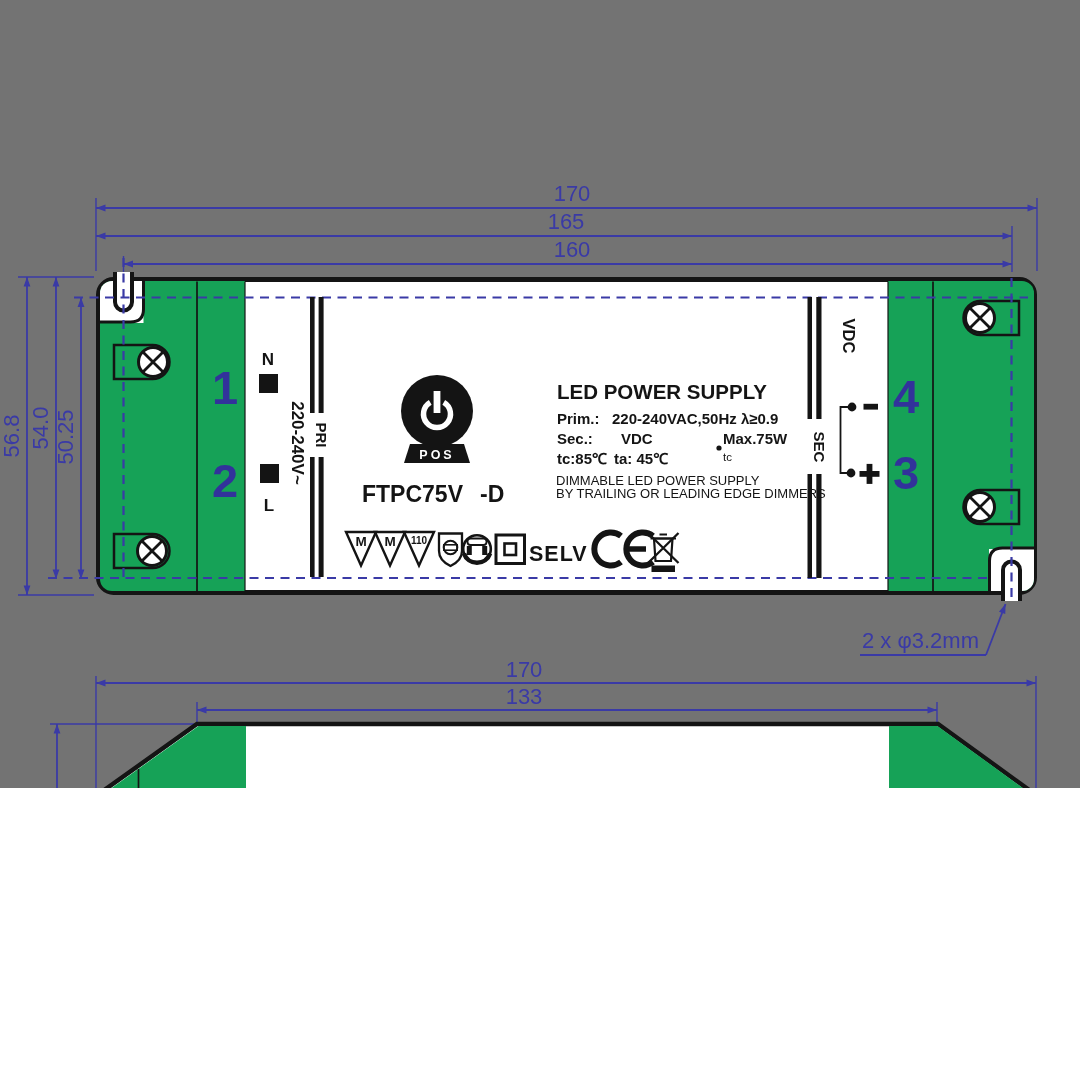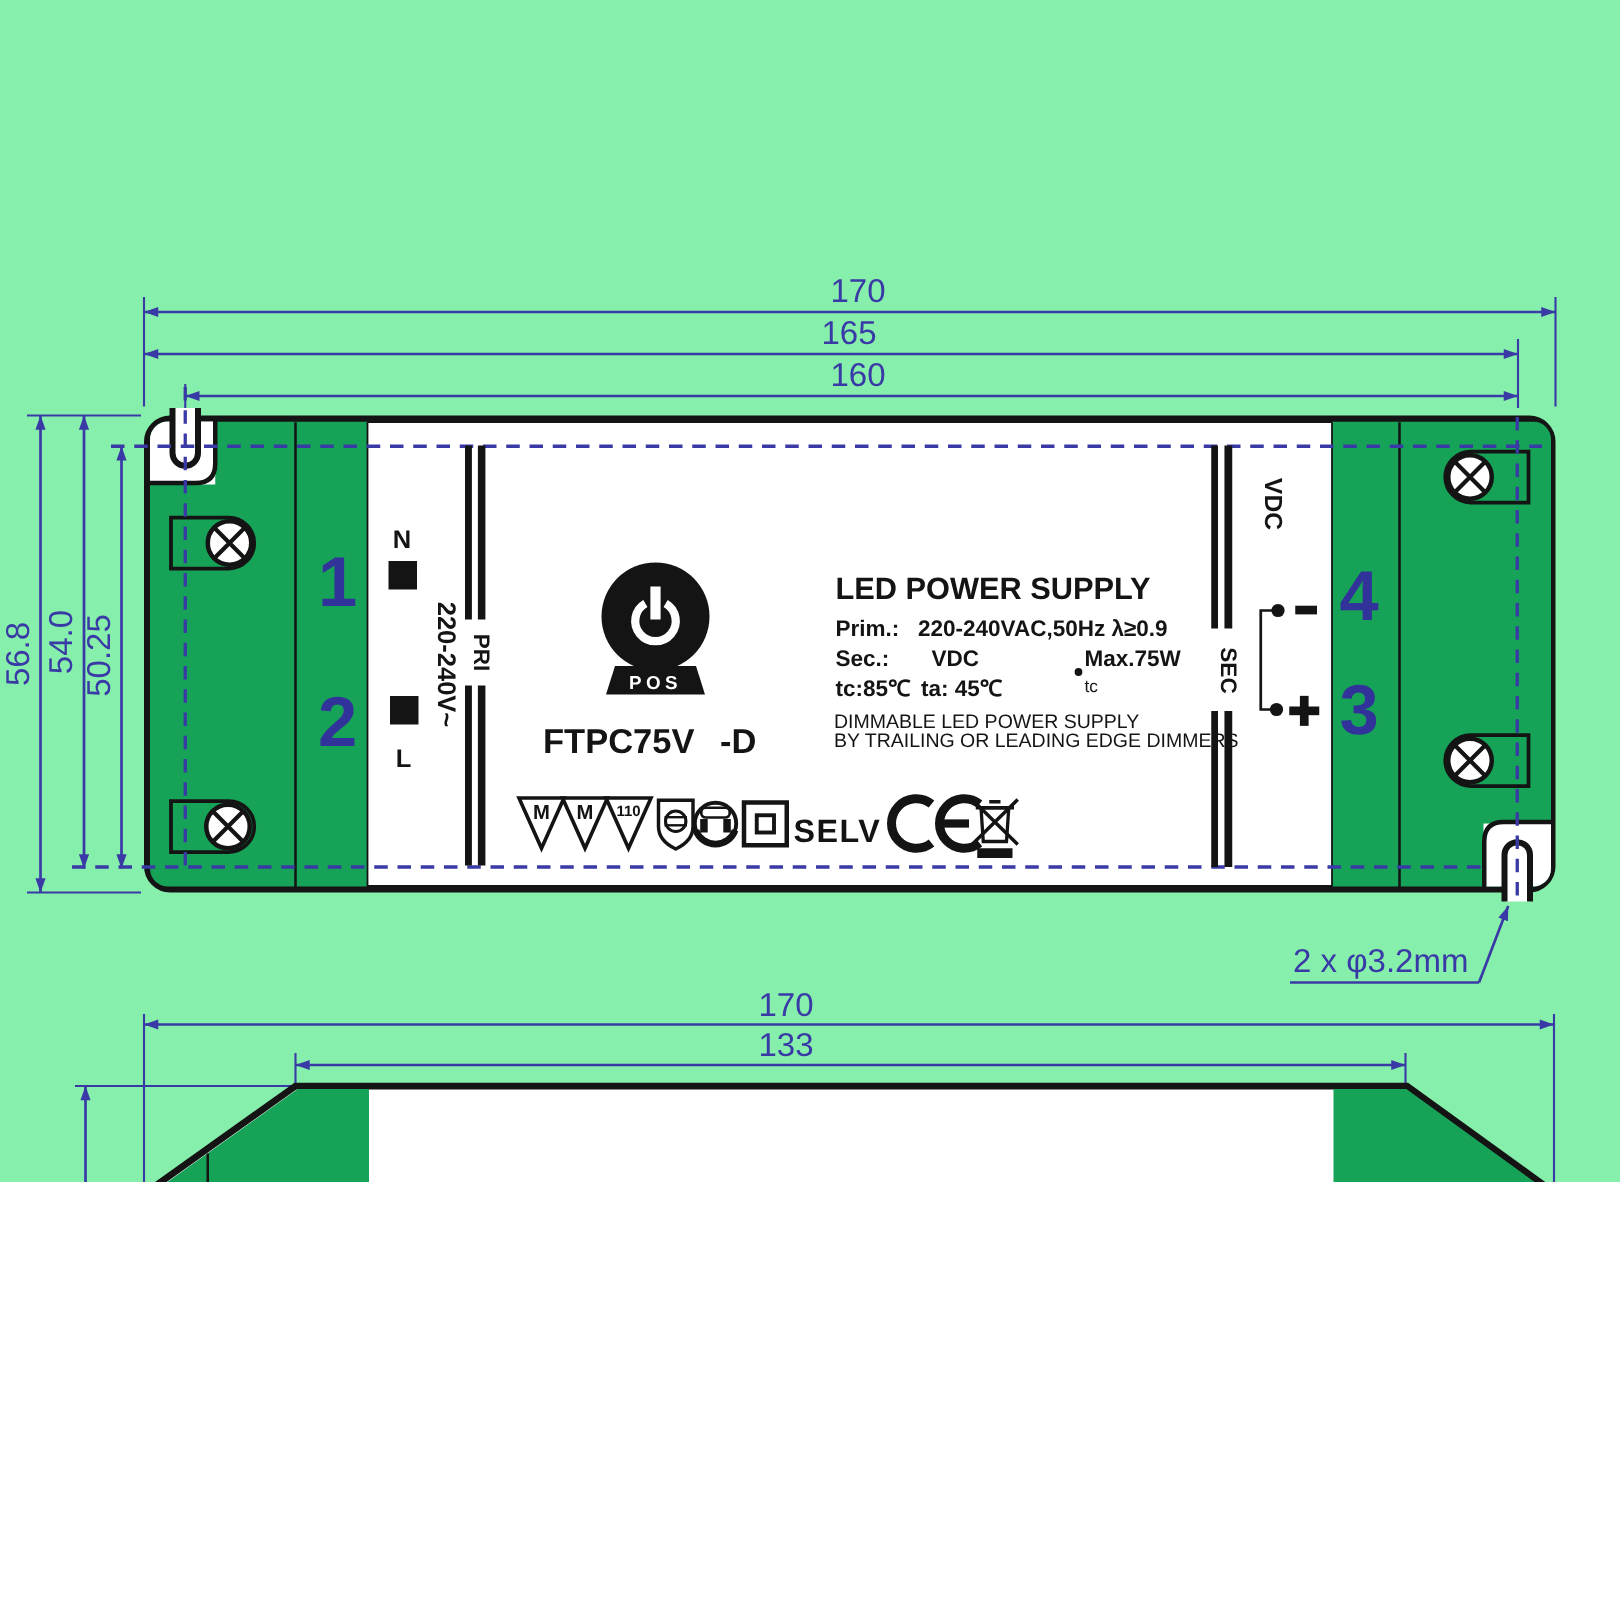--- a/index.html
+++ b/index.html
@@ -1,16 +1,16 @@
 <!DOCTYPE html>
 <html><head>
 <meta charset="utf-8">
 <style>
   html,body{margin:0;padding:0;background:#ffffff;}
-  .canvas{position:relative;width:1080px;height:788px;background:#86efac;overflow:hidden;
+  .canvas{position:relative;width:1080px;height:788px;background:#737373;overflow:hidden;
           font-family:"Liberation Sans",sans-serif;}
   svg{display:block}
   .dim-line{stroke:#3A3AA6;stroke-width:1.8;fill:none;}
   .ext{stroke:#3A3AA6;stroke-width:1.4;fill:none;}
   .dash{stroke:#3A3AA6;stroke-width:2.2;fill:none;stroke-dasharray:9 6.5;}
   .dim-text{fill:#3A3AA6;font-size:22px;font-family:"Liberation Sans",sans-serif;}
   .num{fill:#32329B;font-size:47px;font-weight:bold;text-anchor:middle;font-family:"Liberation Sans",sans-serif;}
   .outline{fill:#ffffff;stroke:#141414;stroke-width:5;}
   .soutline{fill:#ffffff;stroke:#141414;stroke-width:4.5;}
   .ink{fill:#141414;}

